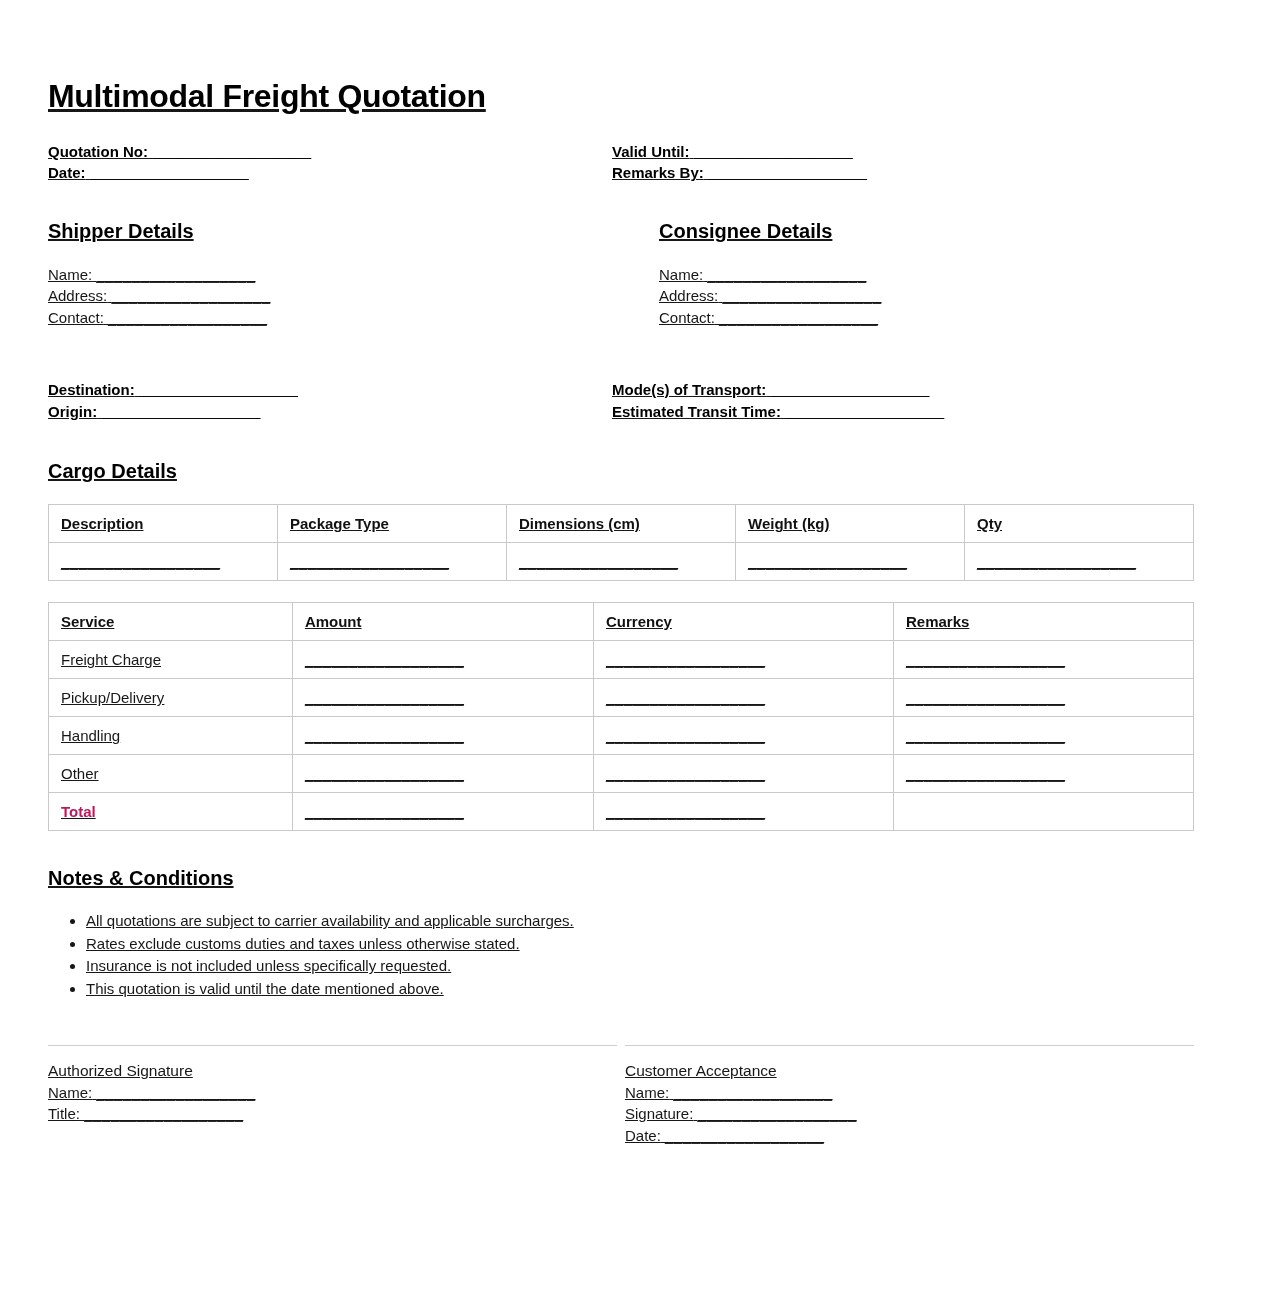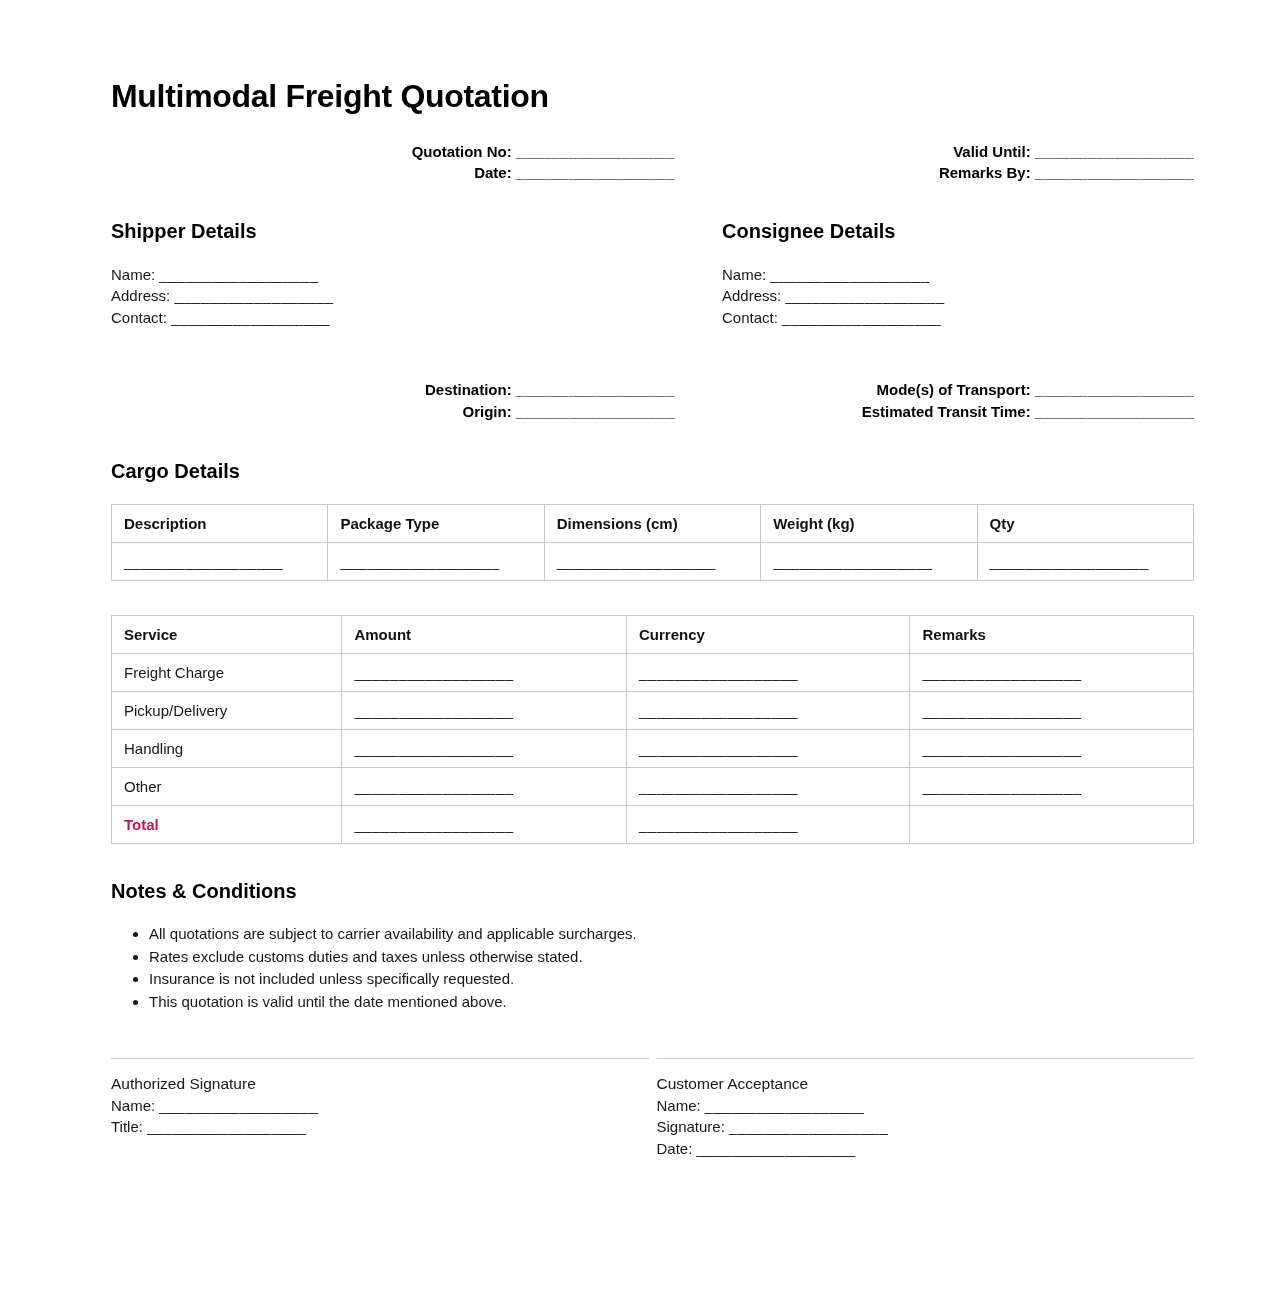--- a/index.html
+++ b/index.html
@@ -2,54 +2,54 @@
 <html><head>
 <meta charset="utf-8">
 <style>
   * { box-sizing: border-box; }
   html, body { margin: 0; padding: 0; background: #ffffff; }
   body {
     width: 1278px; min-height: 1300px;
     font-family: "Liberation Sans", sans-serif;
     color: #171717;
   }
-  .page { padding: 78px 84px 60px 111px; }
+  .page { padding: 78px 84px 60px 48px; text-decoration: underline; }
 
   h1 {
     font-size: 32px; line-height: 1.15; font-weight: 700;
     color: #000; margin: 0 0 26px 0; letter-spacing: -0.3px;
   }
   h2 {
     font-size: 20px; line-height: 23px; font-weight: 700;
     color: #000; margin: 0 0 21px 0;
   }
 
   .line { margin: 0; font-size: 15px; line-height: 21.5px; }
-  .line.bold { font-weight: 700; color: #000; text-align: right; }
+  .line.bold { font-weight: 700; color: #000; }
   .blank { letter-spacing: 0.5px; white-space: nowrap; }
 
   .grid-2 { display: grid; grid-template-columns: 564px 1fr; }
   .meta { margin-bottom: 36px; }
   .parties { margin-bottom: 51px; gap: 47px; }
   .parties h2 { margin-bottom: 21px; }
   .route { margin-bottom: 38px; }
 
   table {
     width: 100%; border-collapse: collapse;
     font-size: 15px; table-layout: fixed;
   }
   th, td {
     border: 1px solid #c9c9c9;
     padding: 8px 12px; text-align: left;
     line-height: 21px; vertical-align: middle;
     overflow: hidden; white-space: nowrap;
   }
   th { font-weight: 700; color: #111; }
   td { color: #171717; }
-  .cargo-table { margin-bottom: 34px; }
+  .cargo-table { margin-bottom: 21px; }
   .cargo-table th, .cargo-table td { width: 20%; }
   .breakdown-table { margin-bottom: 36px; }
   .breakdown-table .col-service  { width: 21.3%; }
   .breakdown-table .col-amount   { width: 26.3%; }
   .breakdown-table .col-currency { width: 26.2%; }
   .breakdown-table .col-remarks  { width: 26.2%; }
   .total-label { font-weight: 700; color: #be185d; }
 
   .notes-list { margin: 0 0 46px 0; padding: 0 0 0 38px; }
   .notes-list li { font-size: 15px; line-height: 20.5px; margin: 0 0 2px 0; }

